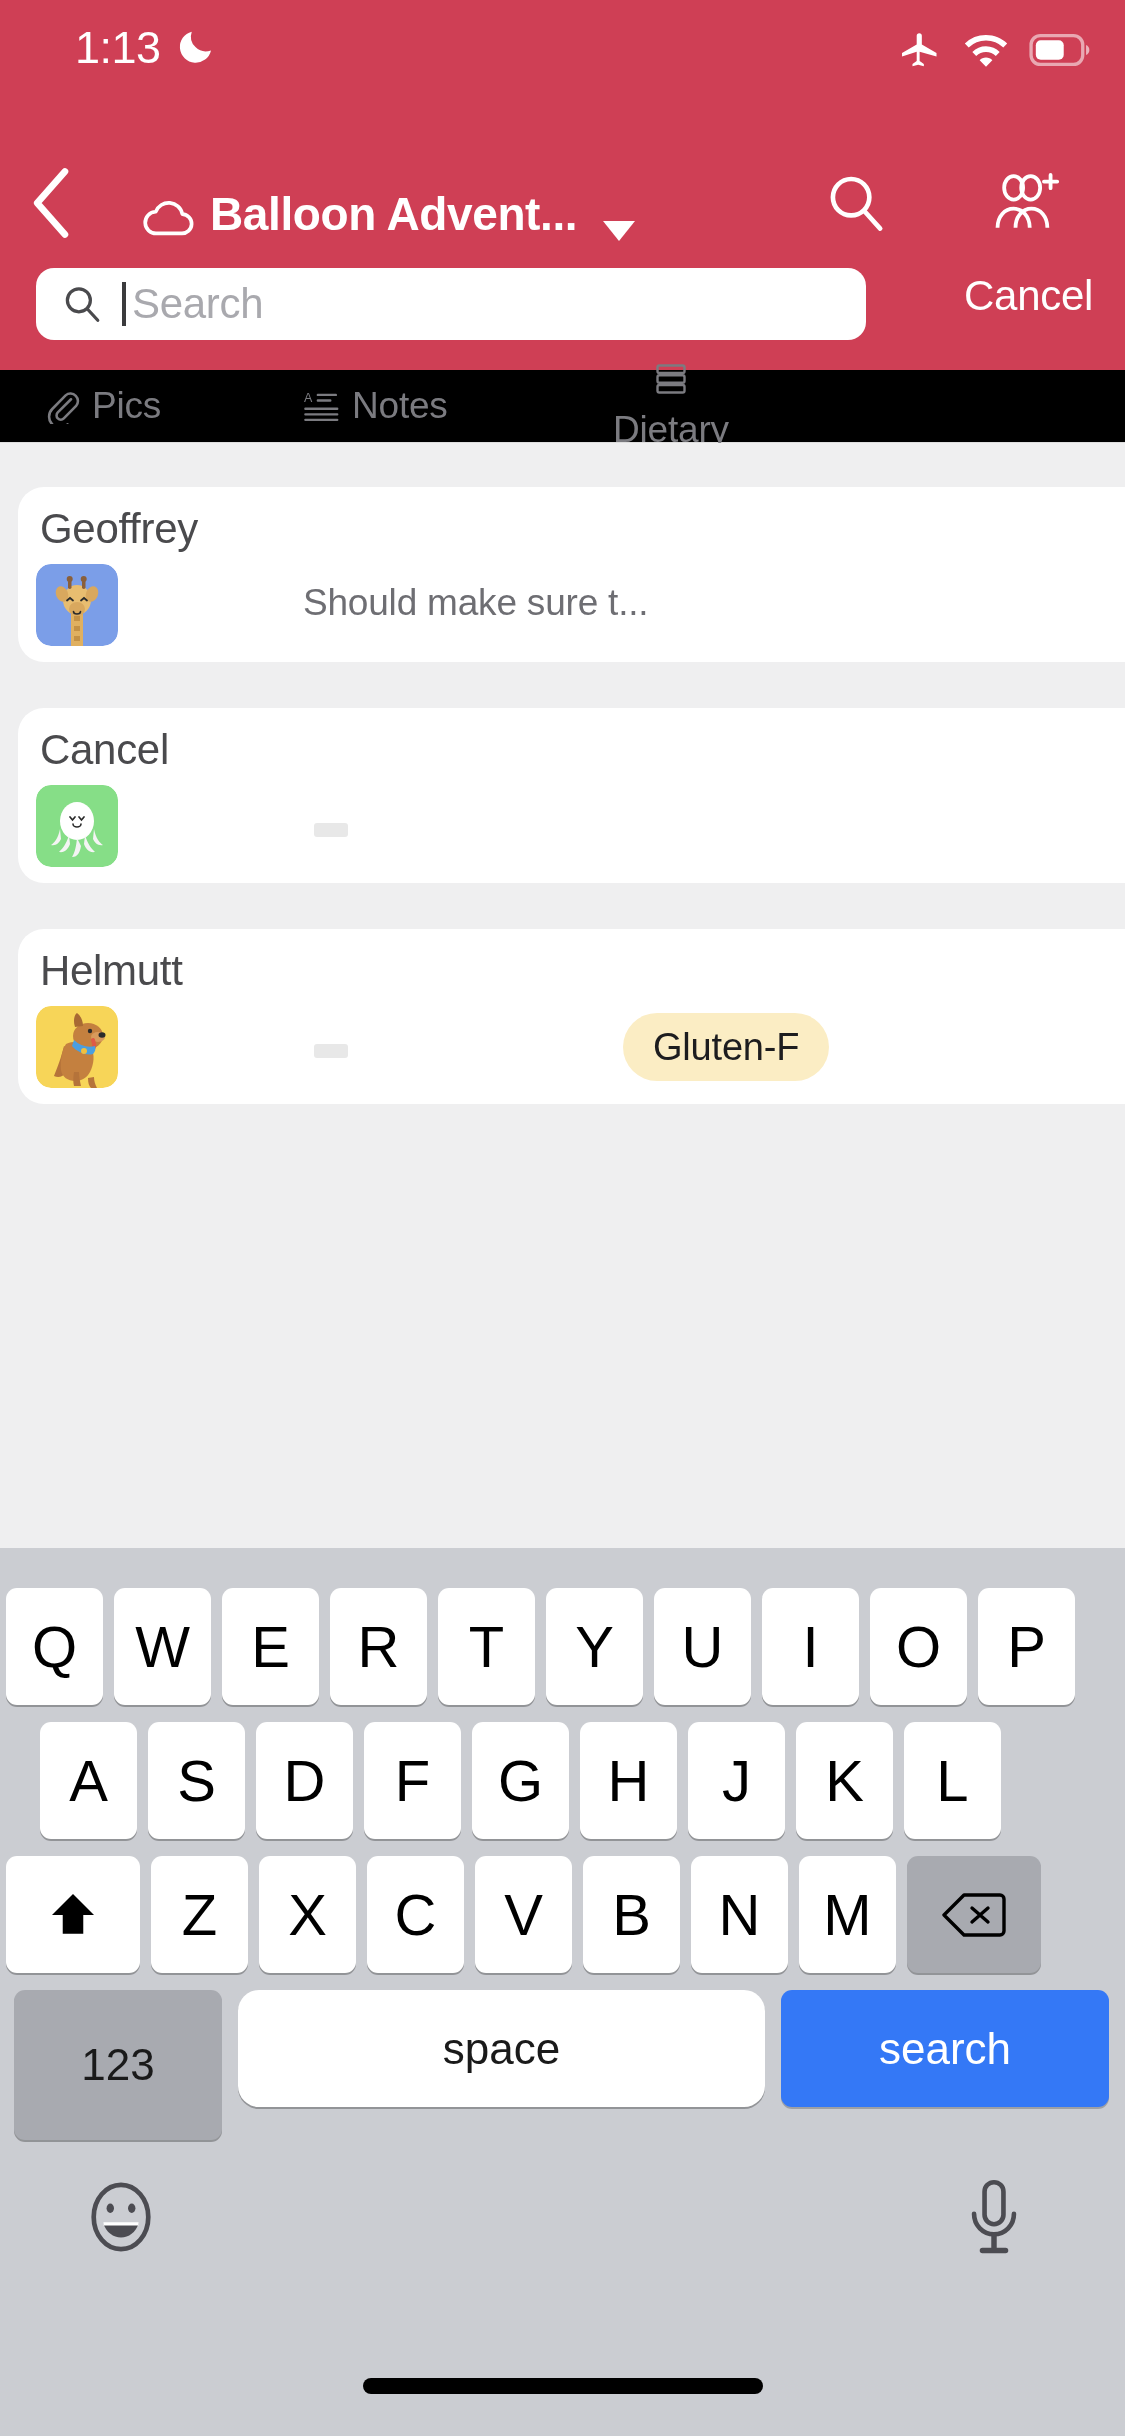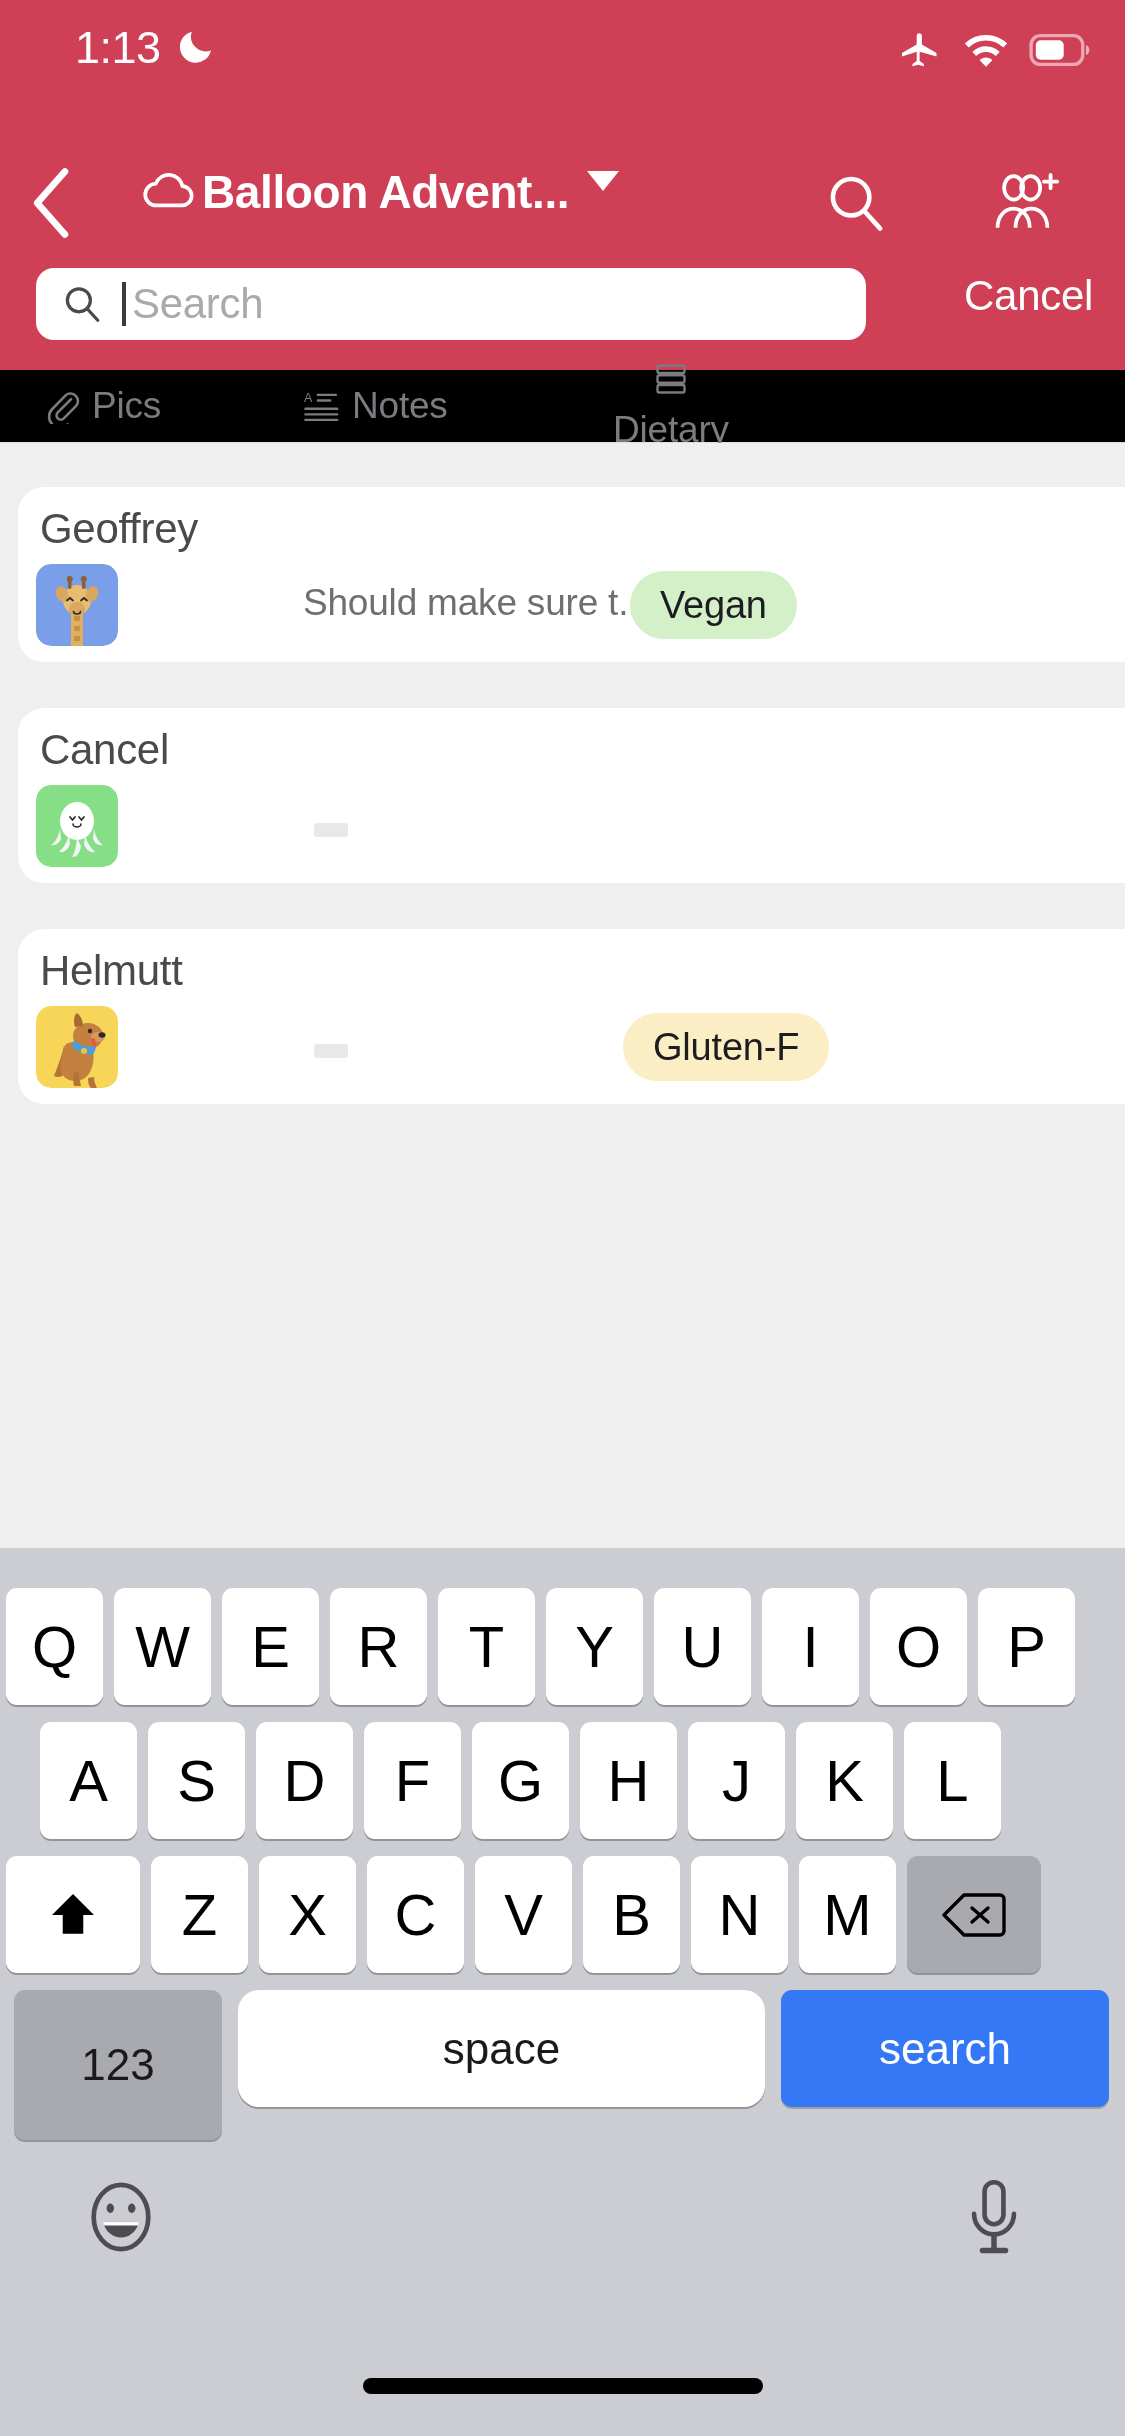--- a/index.html
+++ b/index.html
@@ -31,21 +31,21 @@
   
   .navbar {
     position:absolute; left:0; top:155px; width:1125px; height:95px;
   }
   .nav-back {
     position:absolute; left:12px; top:8px; width:80px; height:80px;
     display:flex; align-items:center; justify-content:center; cursor:pointer;
   }
   .nav-title-wrap {
     position:absolute; left:140px; top:10px; height:76px;
-    display:flex; align-items:flex-start; gap:4px; cursor:pointer;
+    display:flex; align-items:flex-end; gap:12px; cursor:pointer;
   }
   .nav-cloud { width:58px; height:48px; flex:0 0 auto; }
   .nav-title {
     font-size:46px; font-weight:700; color:#ffffff;
     white-space:nowrap; letter-spacing:-0.4px;
   }
   .nav-caret {
     width:0; height:0; margin-left:14px; margin-top:6px;
     border-left:16px solid transparent; border-right:16px solid transparent;
     border-top:20px solid #ffffff;
@@ -288,21 +288,20 @@
           <ellipse cx="56" cy="30" rx="6" ry="8" fill="#d9a85e" transform="rotate(22 56 30)"></ellipse>
           <rect x="32" y="16" width="3.5" height="9" rx="1.7" fill="#8a5f3a"></rect>
           <circle cx="33.7" cy="15" r="3" fill="#8a5f3a"></circle>
           <rect x="46" y="16" width="3.5" height="9" rx="1.7" fill="#8a5f3a"></rect>
           <circle cx="47.7" cy="15" r="3" fill="#8a5f3a"></circle>
           <path d="M31 36.5 34 34l3 2.5M45 36.5 48 34l3 2.5" stroke="#2b2b2b" stroke-width="1.8" fill="none" stroke-linecap="round"></path>
           <path d="M37.5 47.5a3.5 2.5 0 0 0 7 0" stroke="#2b2b2b" stroke-width="1.6" fill="none" stroke-linecap="round"></path>
         </svg>
       </div>
       <div class="note">Should make sure t...</div>
-      <div class="badge b1">Vegan</div>
     </div>
 
     <div class="card c2">
       <div class="card-name">Cancel</div>
       <div class="avatar">
         <svg viewBox="0 0 82 82">
           <rect width="82" height="82" rx="15" fill="#86de87"></rect>
           <ellipse cx="41" cy="36" rx="17" ry="19" fill="#ffffff"></ellipse>
           <path d="M24 44c-2 10-6 14-9 16 5 1 8-2 10-6M33 50c-3 10-7 14-10 17 6 1 9-3 11-8M41 53c-1 11-3 16-5 19 6 0 8-5 9-11M49 50c3 10 7 14 10 17-6 1-9-3-11-8M58 44c2 10 6 14 9 16-5 1-8-2-10-6" fill="#f4f4f4"></path>
           <path d="M34 32l2.5 3 2.5-3M43 32l2.5 3 2.5-3" stroke="#2b2b2b" stroke-width="1.7" fill="none" stroke-linecap="round"></path>

